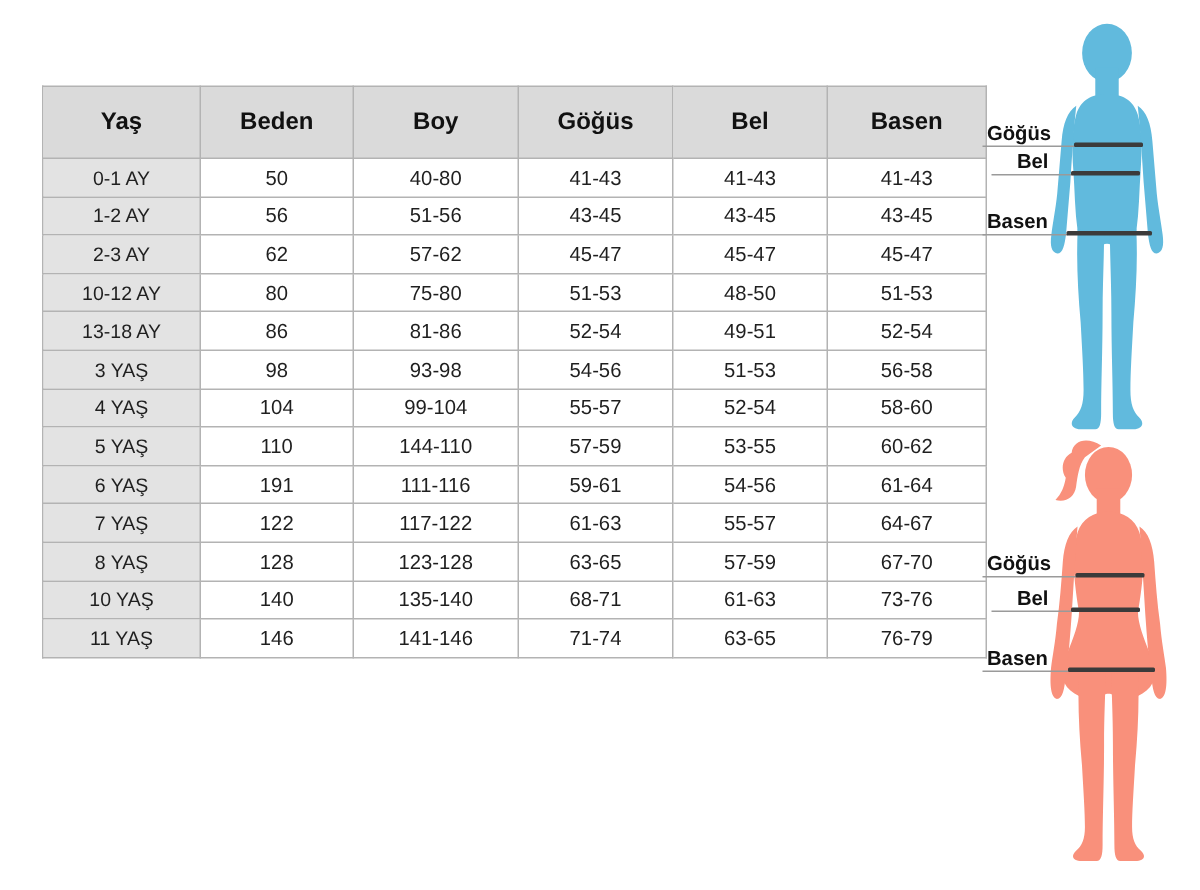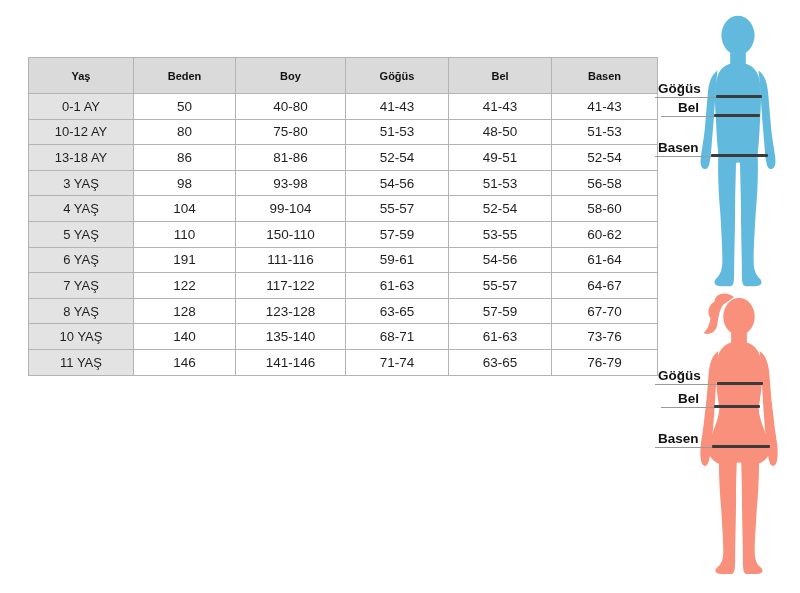--- a/index.html
+++ b/index.html
@@ -9,21 +9,21 @@
   *{margin:0;padding:0;box-sizing:border-box;}
   html,body{width:800px;height:593px;background:#ffffff;overflow:hidden;
     font-family:"Liberation Sans","DejaVu Sans",sans-serif;color:var(--text);}
   .stage{position:relative;width:800px;height:593px;background:#ffffff;}
 
   
   table.size-table{position:absolute;left:28px;top:57px;width:629px;
     border-collapse:collapse;table-layout:fixed;}
   .size-table th,.size-table td{border:1px solid var(--border);text-align:center;
     vertical-align:middle;white-space:nowrap;overflow:hidden;}
-  .size-table th{height:36px;background:var(--header-bg);font-size:11px;
+  .size-table th{height:48px;background:var(--header-bg);font-size:16px;
     font-weight:bold;color:#111;}
   .size-table td{height:25.6px;font-size:13.5px;background:#ffffff;}
   .size-table td.agecol{background:var(--age-col-bg);font-size:13px;}
 
   
   .measure-label{position:absolute;font-size:13.5px;font-weight:bold;line-height:15px;
     color:#111;border-bottom:1px solid var(--underline);padding:0 2px 1px 3px;}
   .measure-label.center{text-align:center;}
   .measure-line{position:absolute;height:3px;background:var(--measure-line);border-radius:1px;}
 
@@ -56,20 +56,36 @@
     <tbody>
         <tr>
           <td class="agecol">0-1 AY</td>
           <td>50</td>
           <td>40-80</td>
           <td>41-43</td>
           <td>41-43</td>
           <td>41-43</td>
         </tr>
         <tr>
+          <td class="agecol">1-2 AY</td>
+          <td>56</td>
+          <td>51-56</td>
+          <td>43-45</td>
+          <td>43-45</td>
+          <td>43-45</td>
+        </tr>
+        <tr>
+          <td class="agecol">2-3 AY</td>
+          <td>62</td>
+          <td>57-62</td>
+          <td>45-47</td>
+          <td>45-47</td>
+          <td>45-47</td>
+        </tr>
+        <tr>
           <td class="agecol">10-12 AY</td>
           <td>80</td>
           <td>75-80</td>
           <td>51-53</td>
           <td>48-50</td>
           <td>51-53</td>
         </tr>
         <tr>
           <td class="agecol">13-18 AY</td>
           <td>86</td>
@@ -90,21 +106,21 @@
           <td class="agecol">4 YAŞ</td>
           <td>104</td>
           <td>99-104</td>
           <td>55-57</td>
           <td>52-54</td>
           <td>58-60</td>
         </tr>
         <tr>
           <td class="agecol">5 YAŞ</td>
           <td>110</td>
-          <td>150-110</td>
+          <td>144-110</td>
           <td>57-59</td>
           <td>53-55</td>
           <td>60-62</td>
         </tr>
         <tr>
           <td class="agecol">6 YAŞ</td>
           <td>191</td>
           <td>111-116</td>
           <td>59-61</td>
           <td>54-56</td>

